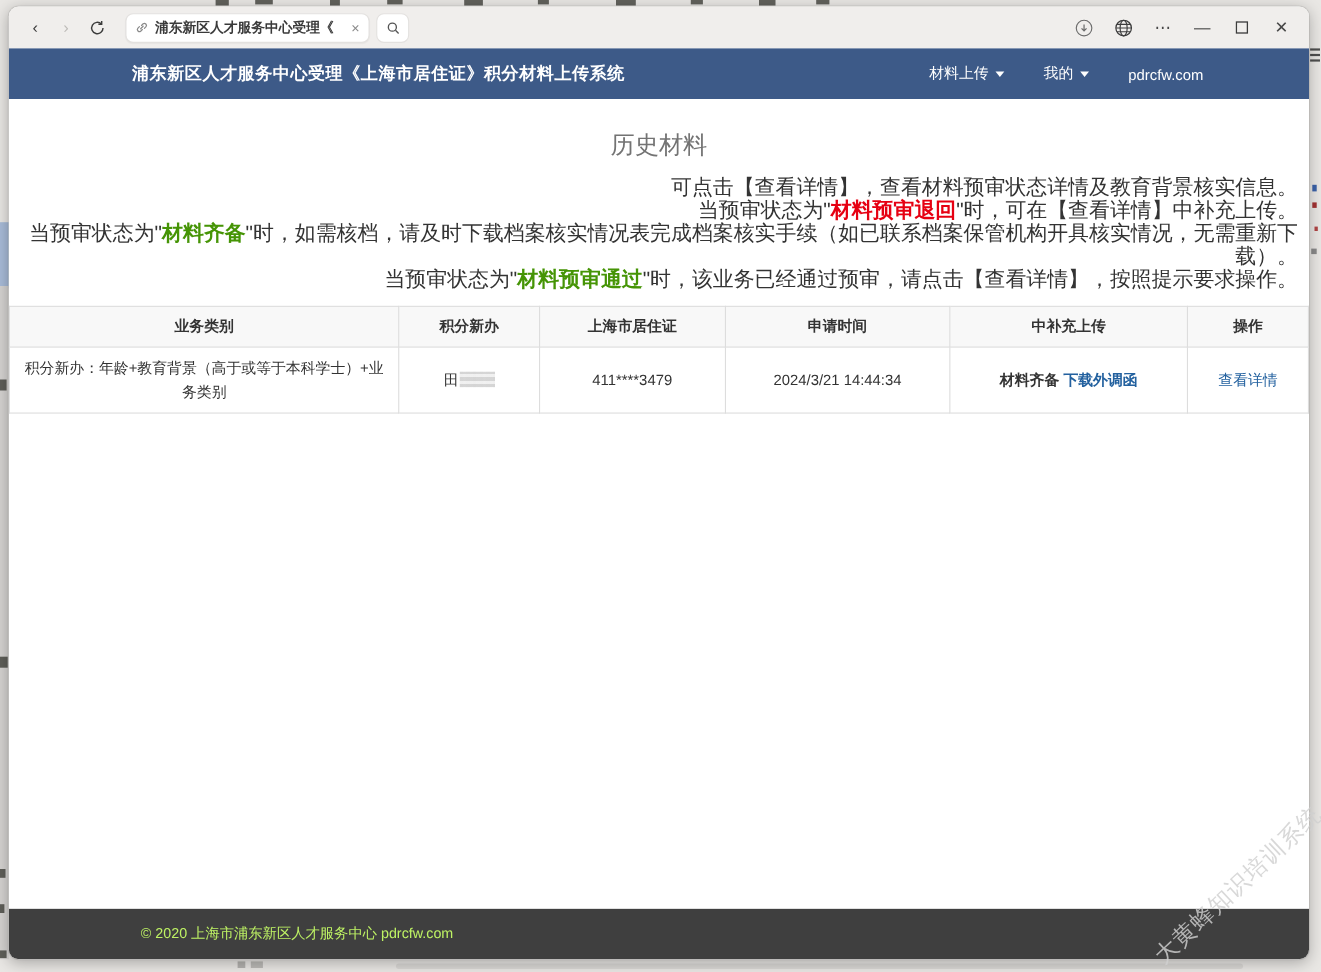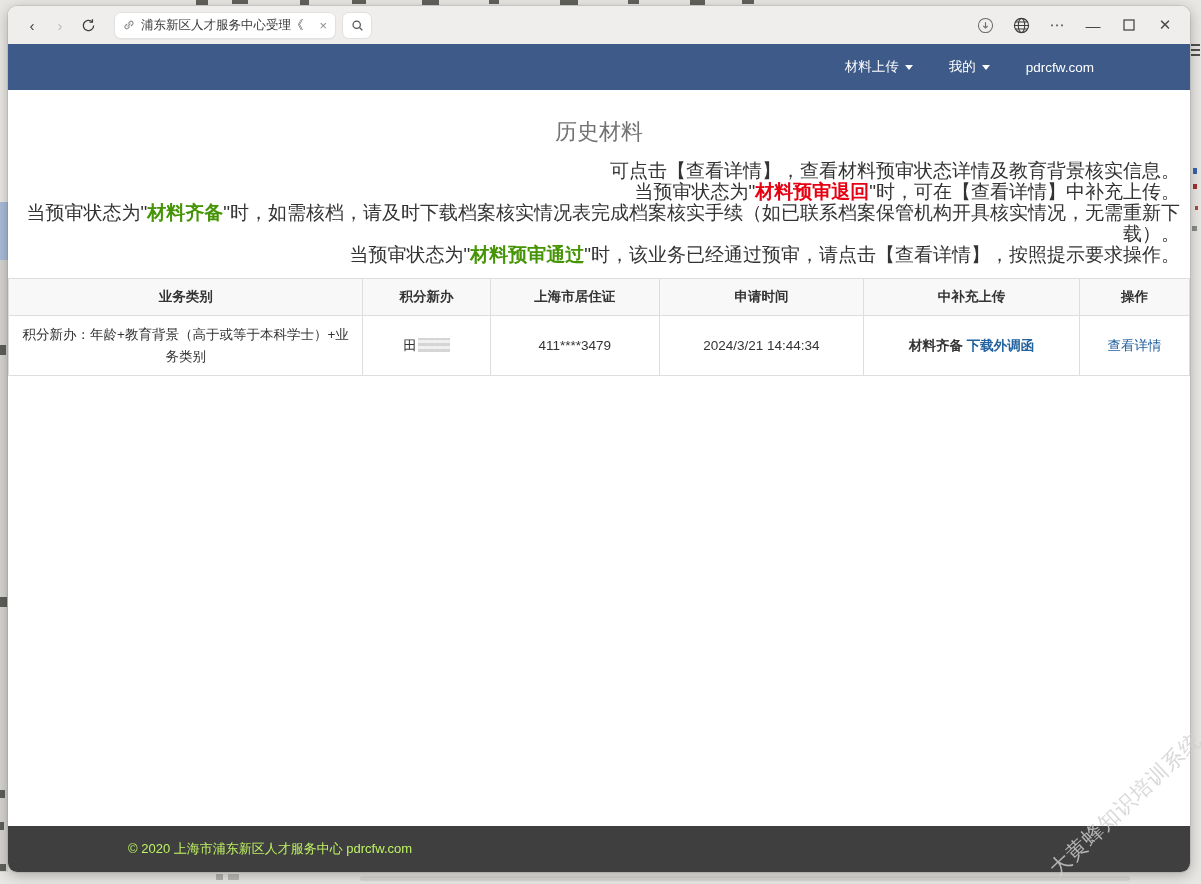--- a/index.html
+++ b/index.html
@@ -35,36 +35,36 @@
   .tb-btn {
     width:28px; height:28px; display:flex; align-items:center; justify-content:center;
     color:#3c3c3c; font-size:15px; border-radius:5px; cursor:default;
   }
   .tb-btn.disabled { color:#bdbbb8; }
   .addr-pill {
     margin-left:12px; width:222px; height:27px; background:#fff; border:1px solid #e3e1df;
     border-radius:7px; display:flex; align-items:center; padding:0 8px; gap:6px;
     box-shadow:0 1px 1px rgba(0,0,0,.04);
   }
-  .addr-text { flex:1; font-size:12.5px; color:#3a3a3a; white-space:nowrap; overflow:hidden; }
+  .addr-text { flex:1; font-size:12.5px; color:#3a3a3a; white-space:nowrap; overflow:hidden;font-weight:bold; }
   .pill-close { color:#8a8a8a; font-size:13px; line-height:1; }
   .search-pill {
     margin-left:6px; width:30px; height:27px; background:#fff; border:1px solid #e3e1df;
     border-radius:7px; display:flex; align-items:center; justify-content:center;
   }
   .tb-right { margin-left:auto; display:flex; align-items:center; gap:6px; }
   .tb-right .tb-btn { width:30px; color:#474747; }
   .icon-svg { display:block; }
 
   
   .appbar {
     height:46px; background:#3d5a88; display:flex; align-items:center; color:#fff; flex:0 0 auto;
   }
   .site-title { margin-left:112px; font-size:15.5px; font-weight:bold; letter-spacing:.5px; }
-  .appnav { margin-left:auto; margin-right:96px; display:flex; align-items:center; gap:36px; font-size:13.5px; }
+  .appnav { margin-left:auto; margin-right:96px; display:flex; align-items:flex-end; gap:36px; font-size:13.5px; }
   .navitem { display:flex; align-items:center; cursor:default; }
   .caret { width:0; height:0; border-left:4px solid transparent; border-right:4px solid transparent;
            border-top:5px solid #fff; margin-left:6px; display:inline-block; }
 
   
   .content { flex:1 1 auto; background:#fff; position:relative; }
   .page-title { text-align:center; font-size:22px; color:#737373; margin-top:27px; font-weight:400; }
   .notices { margin-top:13px; padding-right:10px; text-align:right; font-size:19px; color:#333; line-height:21px; }
   .hl-red   { color:#e60012; font-weight:bold; }
   .hl-green { color:#459405; font-weight:bold; }
@@ -179,20 +179,21 @@
       <div class="tb-btn">
         <svg class="icon-svg" width="12" height="12" viewBox="0 0 12 12">
             <rect x="1" y="1" width="10" height="10" fill="none" stroke="#3c3c3c" stroke-width="1.2"></rect>
           </svg>
       </div>
       <div class="tb-btn">✕</div>
     </div>
   </div>
 
   <div class="appbar">
+    <div class="site-title">浦东新区人才服务中心受理《上海市居住证》积分材料上传系统</div>
     <div class="appnav">
       <div class="navitem">
         <span>材料上传</span>
         <span class="caret"></span>
       </div>
       <div class="navitem">
         <span>我的</span>
         <span class="caret"></span>
       </div>
       <div class="navitem">

